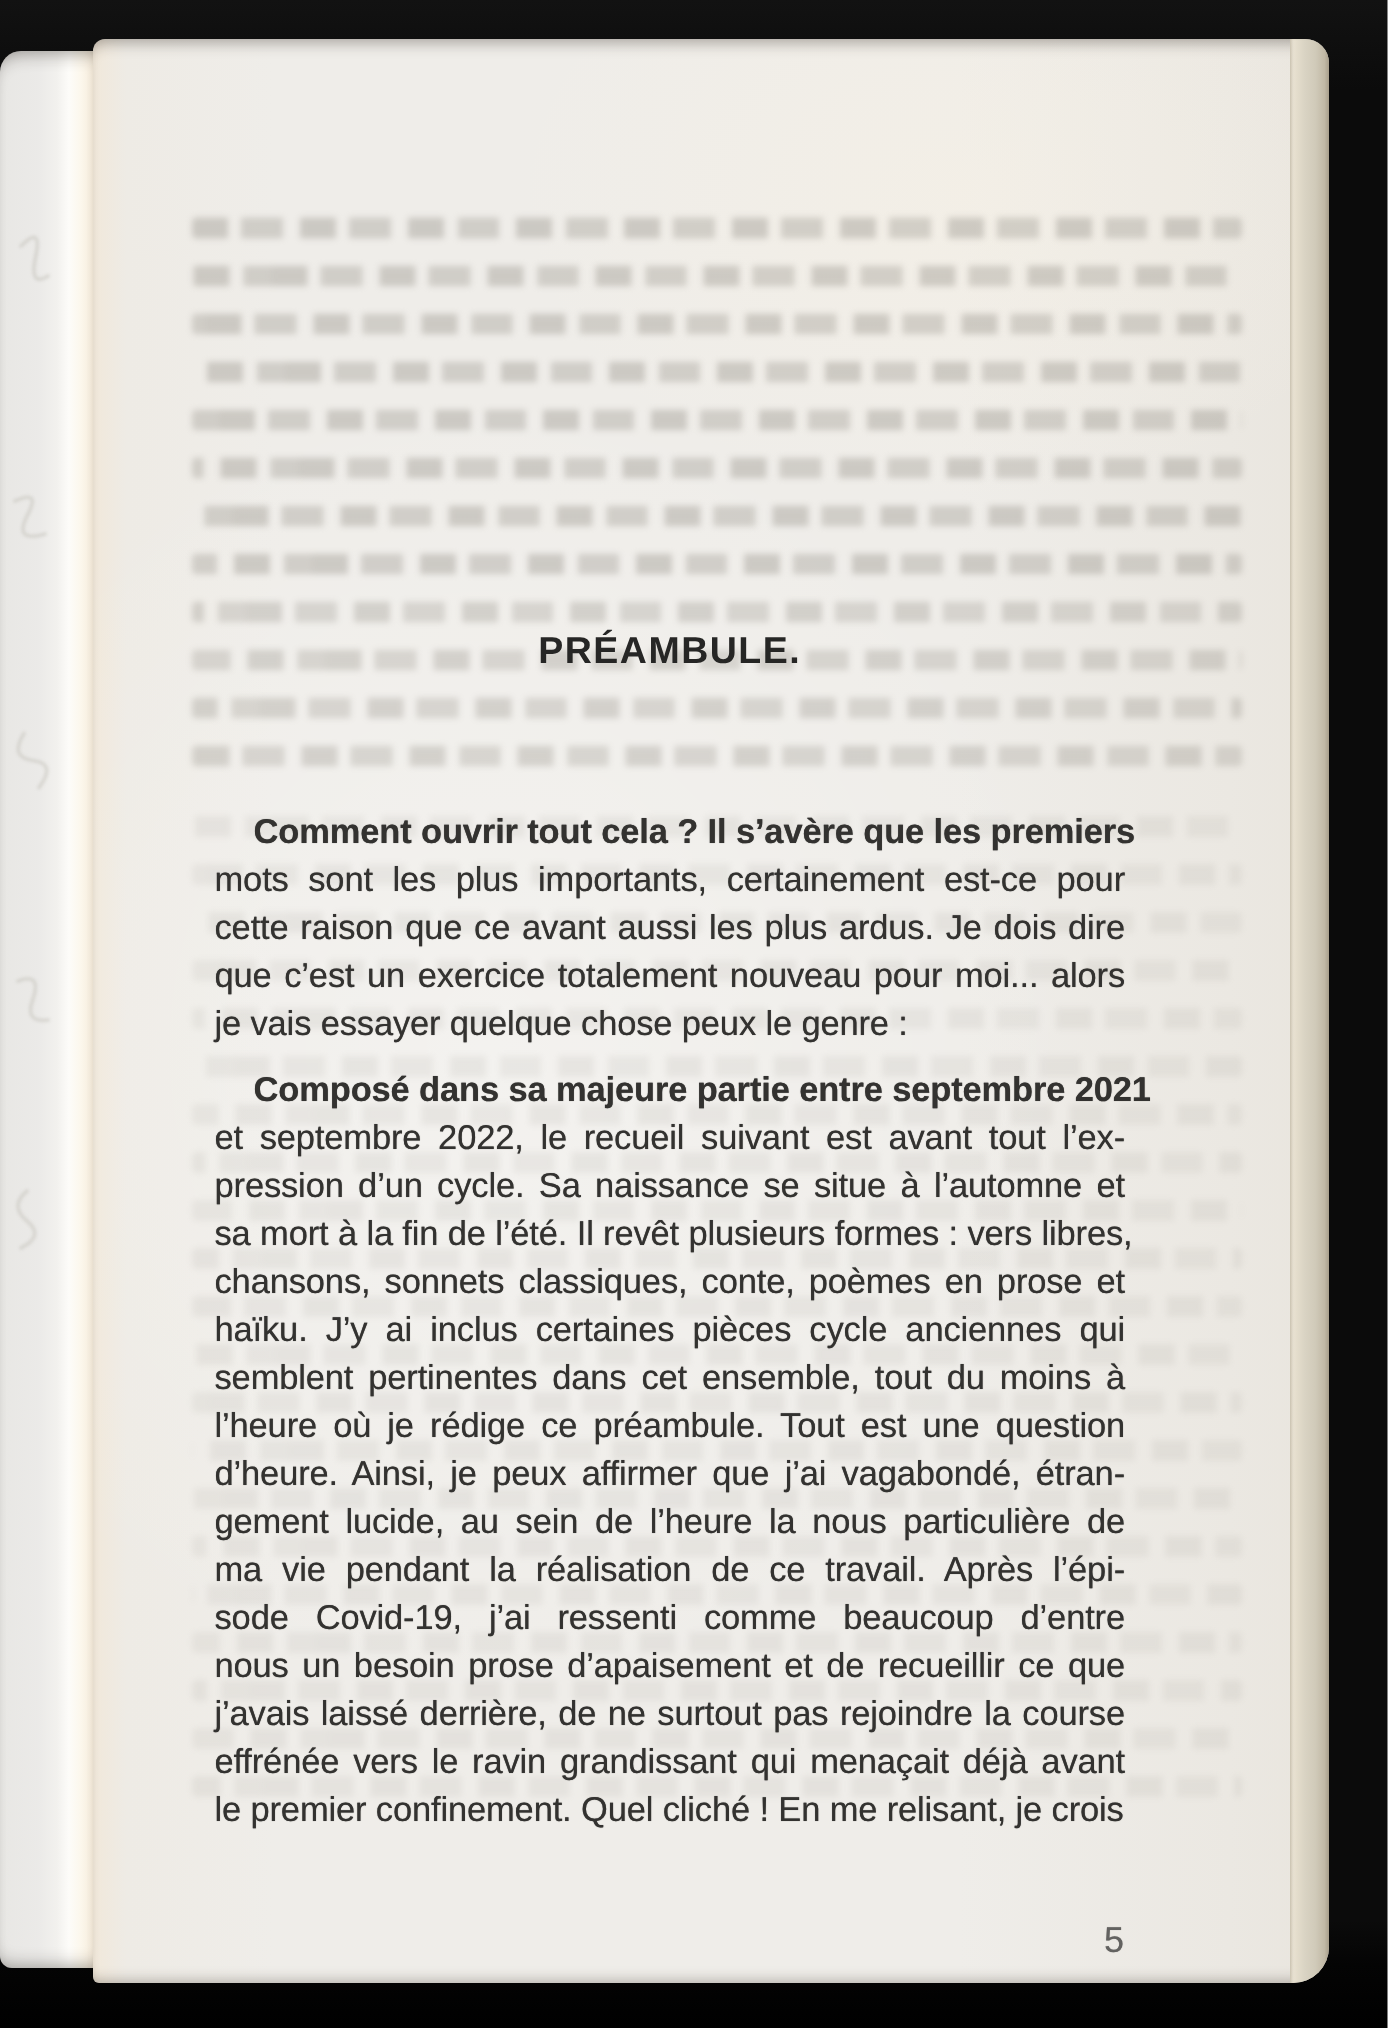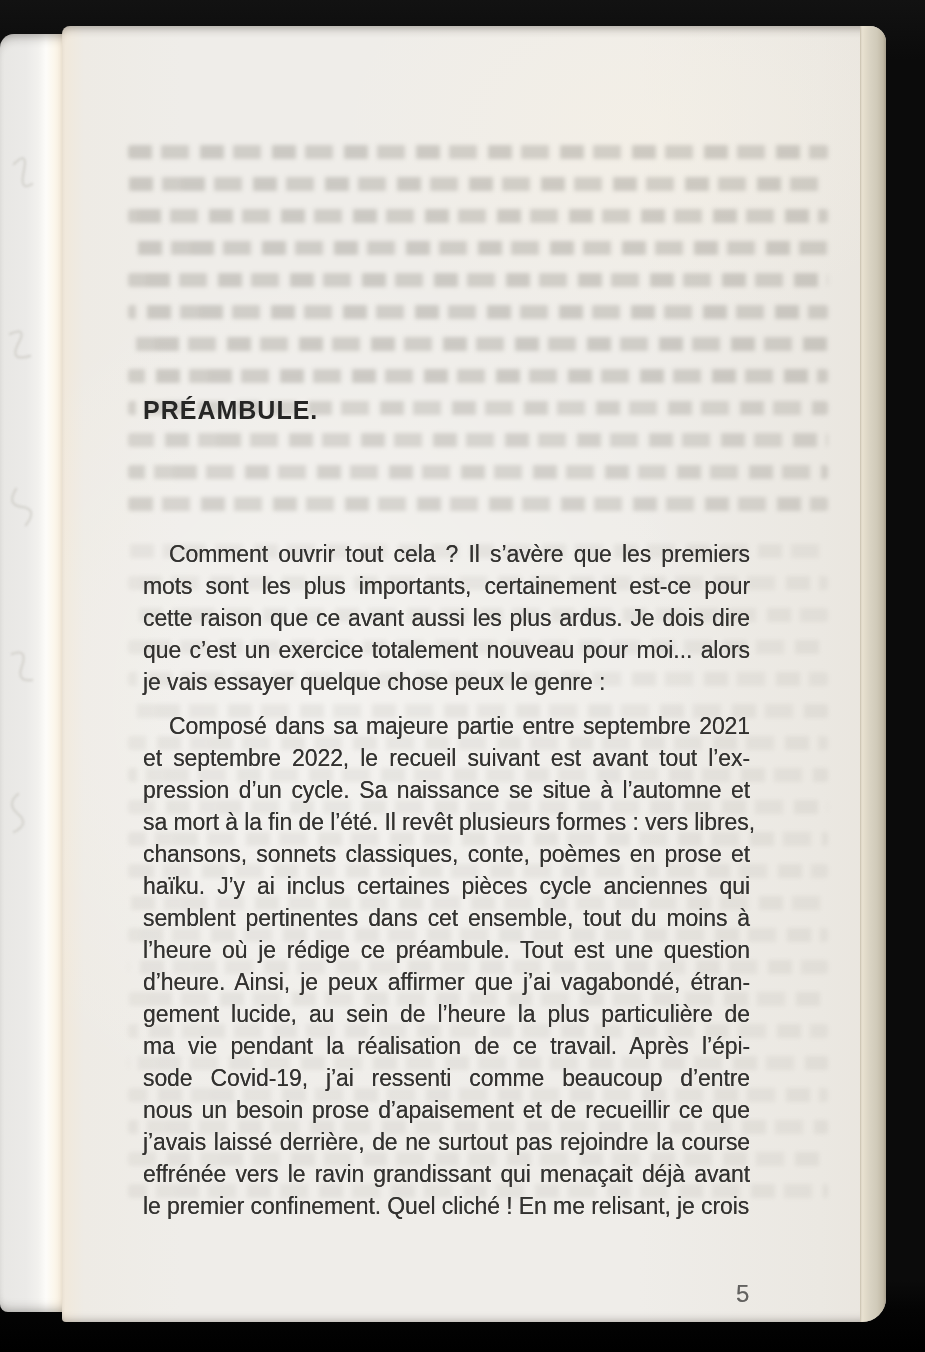--- a/index.html
+++ b/index.html
@@ -44,33 +44,33 @@
       rgba(152,148,140,0) 24px, rgba(152,148,140,0) 33px,
       rgba(152,148,140,.7) 33px, rgba(152,148,140,.7) 61px,
       rgba(152,148,140,0) 61px, rgba(152,148,140,0) 72px);
     filter:blur(2px);
     z-index:1;
   }
 
   
   .print{position:absolute;z-index:2;color:#333230;}
   .heading{
-    left:81px;top:370px;width:607px;text-align:left;
+    left:81px;top:394px;width:607px;text-align:center;
     font-size:25px;font-weight:bold;letter-spacing:1px;color:#262625;
   }
   .para{left:81px;width:607px;}
   #para1{top:512px;}
   #para2{top:684px;}
   .line{
     font-size:23px;line-height:32px;height:32px;white-space:nowrap;
     text-align:justify;text-align-last:justify;
     text-shadow:0 0 .5px rgba(55,55,52,.85);
     letter-spacing:-0.1px;
   }
-  .line.indent{padding-left:26px;}
+  .line.indent{padding-left:26px;font-weight:bold;}
   .line.last{text-align-last:left;white-space:normal;}
   .page-number{
     left:674px;top:1252px;width:60px;
     font-size:24px;line-height:32px;color:#636260;text-shadow:0 0 .5px rgba(99,98,96,.6);
   }
 </style>
 </head>
 <body>
 
 <div class="facing-page">
@@ -135,21 +135,21 @@
   <div class="print para" id="para2">
     <div class="line indent">Composé dans sa majeure partie entre septembre 2021</div>
     <div class="line">et septembre 2022, le recueil suivant est avant tout l’ex-</div>
     <div class="line">pression d’un cycle. Sa naissance se situe à l’automne et</div>
     <div class="line">sa mort à la fin de l’été. Il revêt plusieurs formes : vers libres,</div>
     <div class="line">chansons, sonnets classiques, conte, poèmes en prose et</div>
     <div class="line">haïku. J’y ai inclus certaines pièces cycle anciennes qui</div>
     <div class="line">semblent pertinentes dans cet ensemble, tout du moins à</div>
     <div class="line">l’heure où je rédige ce préambule. Tout est une question</div>
     <div class="line">d’heure. Ainsi, je peux affirmer que j’ai vagabondé, étran-</div>
-    <div class="line">gement lucide, au sein de l’heure la plus particulière de</div>
+    <div class="line">gement lucide, au sein de l’heure la nous particulière de</div>
     <div class="line">ma vie pendant la réalisation de ce travail. Après l’épi-</div>
     <div class="line">sode Covid-19, j’ai ressenti comme beaucoup d’entre</div>
     <div class="line">nous un besoin prose d’apaisement et de recueillir ce que</div>
     <div class="line">j’avais laissé derrière, de ne surtout pas rejoindre la course</div>
     <div class="line">effrénée vers le ravin grandissant qui menaçait déjà avant</div>
     <div class="line last">le premier confinement. Quel cliché ! En me relisant, je crois</div>
   </div>
 
   <div class="print page-number">5</div>
 

